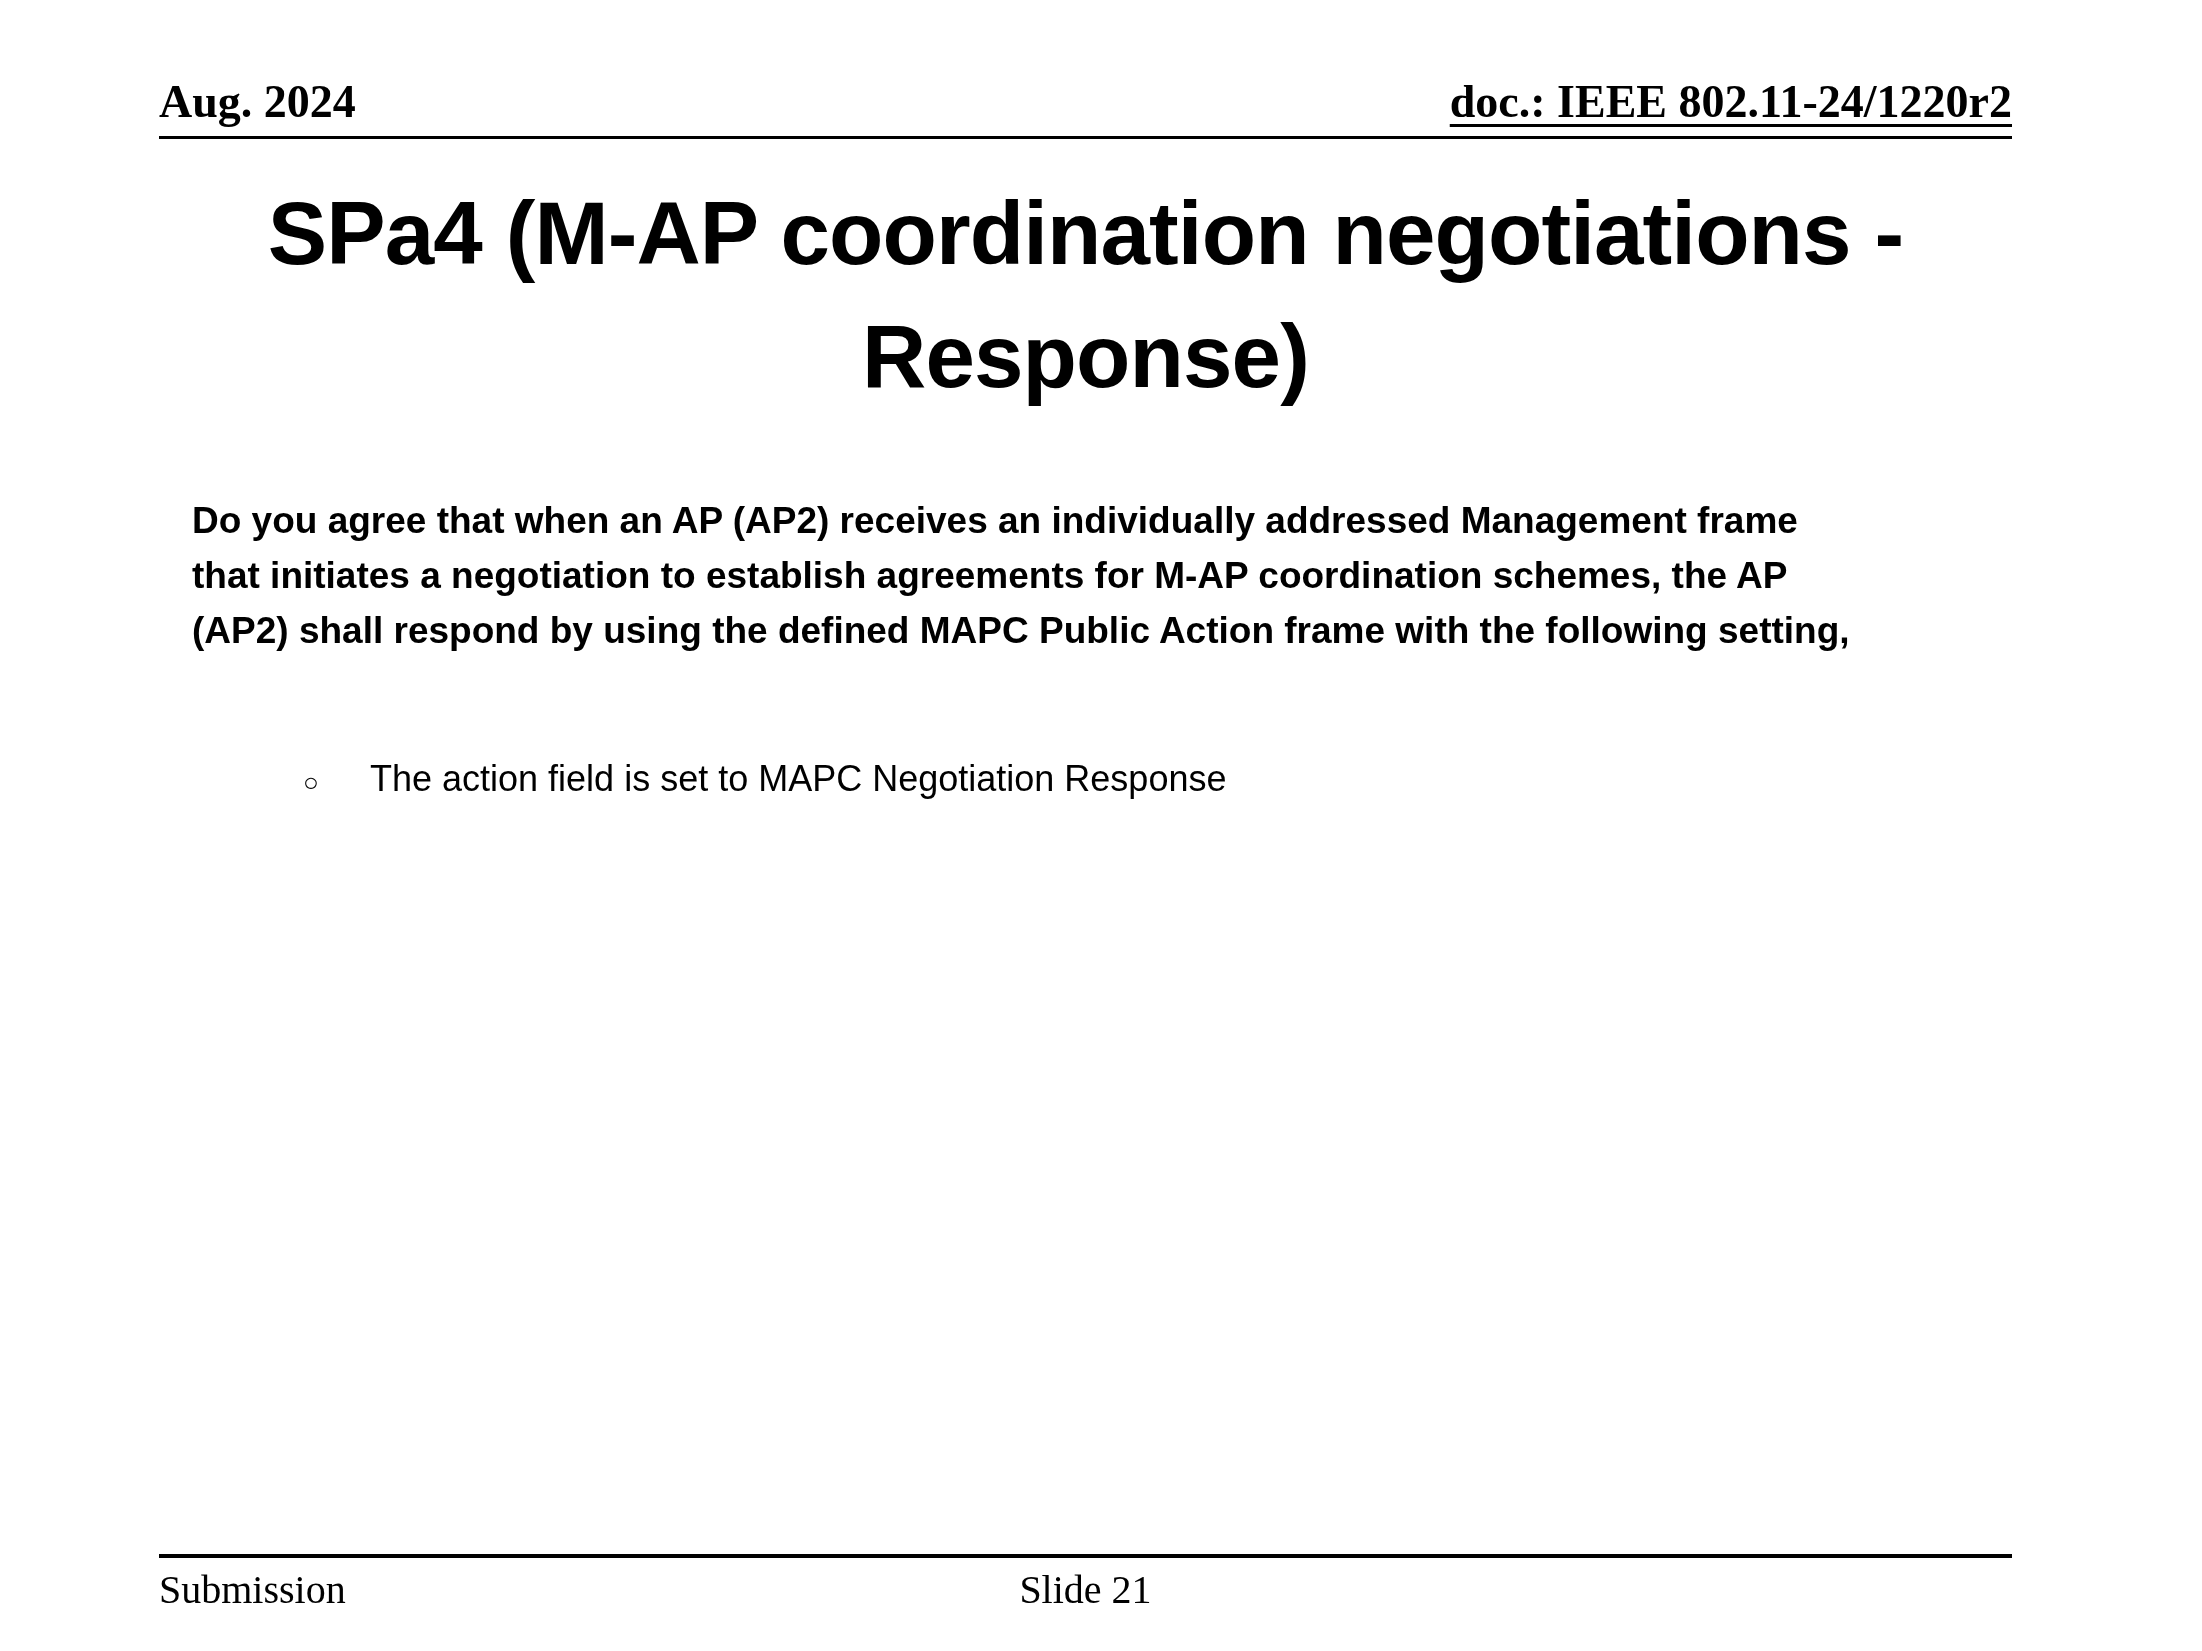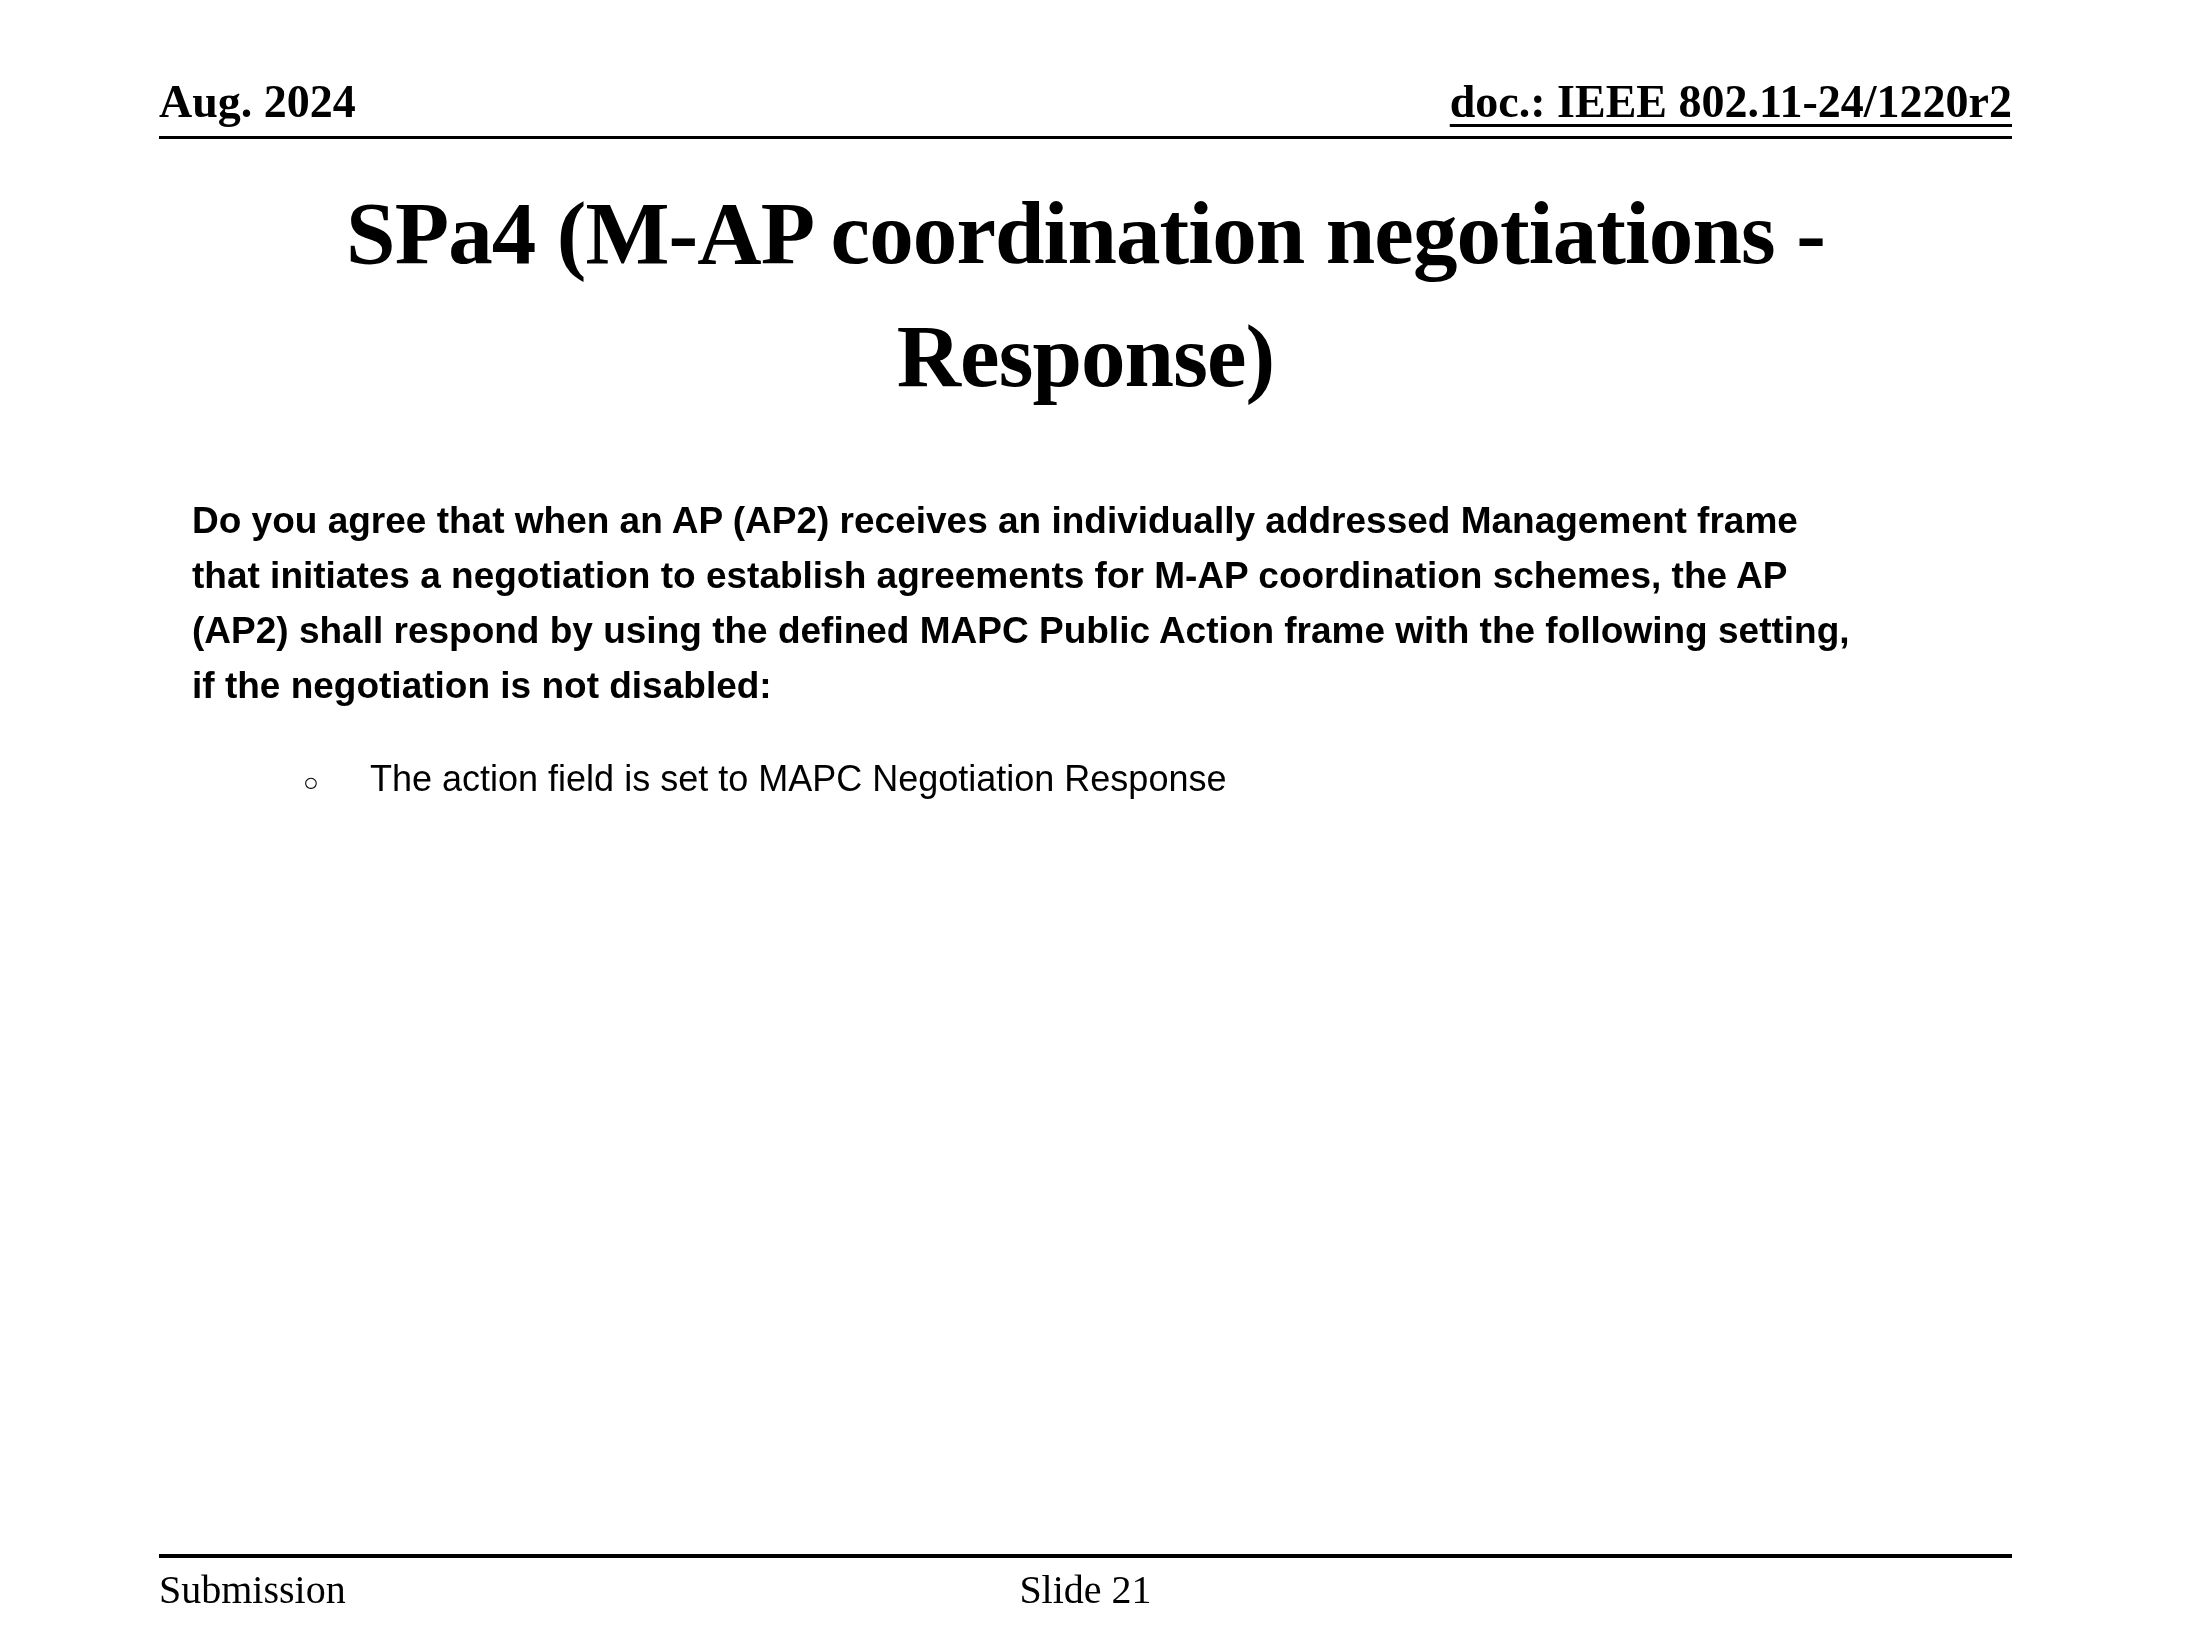--- a/index.html
+++ b/index.html
@@ -39,21 +39,21 @@
   }
 
   
   .title {
     position: absolute;
     left: 159px;
     right: 142px;
     top: 172px;
     margin: 0;
     text-align: center;
-    font-family: Liberation Serif, serif;
+    font-family: Liberation Sans, sans-serif;
     font-weight: bold;
     font-size: 89px;
     line-height: 1.38;
     letter-spacing: -0.9px;
   }
   .title .tline { display: block; }
 
   
   .para {
     position: absolute;
@@ -118,21 +118,20 @@
 
   <h1 class="title">
     <span class="tline">SPa4 (M-AP coordination negotiations -</span>
     <span class="tline">Response)</span>
   </h1>
 
   <p class="para">
     <span class="pline">Do you agree that when an AP (AP2) receives an individually addressed Management frame</span>
     <span class="pline">that initiates a negotiation to establish agreements for M-AP coordination schemes, the AP</span>
     <span class="pline">(AP2) shall respond by using the defined MAPC Public Action frame with the following setting,</span>
-    <span class="pline">if the negotiation is not disabled:</span>
   </p>
 
   <div class="bullet-item">
     <span class="bullet-marker">○</span>
     <span class="bullet-text">The action field is set to MAPC Negotiation Response</span>
   </div>
 
   <div class="footer">
     <span class="f-left">Submission</span>
     <span class="f-center">Slide 21</span>

